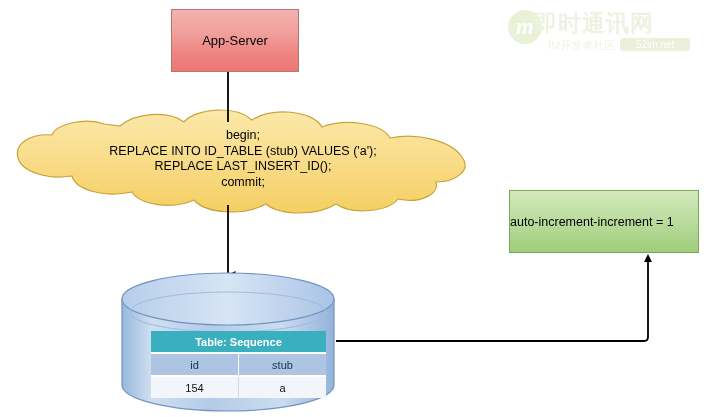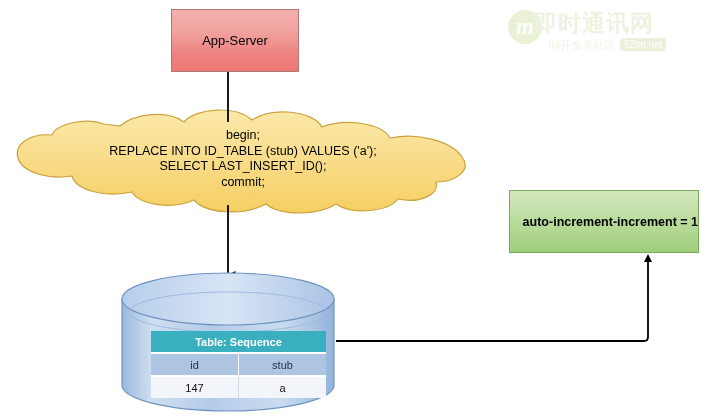--- a/index.html
+++ b/index.html
@@ -62,21 +62,21 @@
     white-space: nowrap;
   }
   #watermark .wm-badge {
     position: absolute;
     left: 112px;
     top: 32px;
     font-size: 10px;
     color: #ffffff;
     background: #bcd086;
     border-radius: 3px;
-    padding: 1px 4px;
+    padding: 1px 16px;
     white-space: nowrap;
   }
   
   #app-server {
     position: absolute;
     left: 155px;
     top: 9px;
     width: 128px;
     height: 63px;
     border: 1px solid #b37676;
@@ -114,24 +114,23 @@
     position: absolute;
     left: 509px;
     top: 190px;
     width: 190px;
     height: 63px;
     border: 1px solid #7aa85b;
     background: linear-gradient(to bottom, #d4e8bd 0%, #bcdda0 45%, #9fcd7c 100%);
     box-sizing: border-box;
     display: flex;
     flex-direction: column;
-    align-items: flex-end;
+    align-items: flex-start;
     justify-content: center;
     line-height: 16px;
-    font-weight: bold;
   }
   #green-box .line {
     font-size: 12.5px;
     color: #000000;
     white-space: nowrap;
   }
   
   #db-table {
     position: absolute;
     left: 151px;
@@ -250,37 +249,37 @@
     <path d="M 644 262 L 652 262 L 648 254 Z" fill="#000000"></path>
   </svg>
 
   <div id="app-server">
     <span class="label">App-Server</span>
   </div>
 
   <div id="cloud-text">
     <span class="line">begin;</span>
     <span class="line">REPLACE INTO ID_TABLE (stub) VALUES ('a');</span>
-    <span class="line">SELECT LAST_INSERT_ID();</span>
+    <span class="line">REPLACE LAST_INSERT_ID();</span>
     <span class="line">commit;</span>
   </div>
 
   <div id="green-box">
     <span class="line">auto-increment-increment = 1</span>
   </div>
 
   <table id="db-table">
     <tbody>
         <tr>
       <td class="tbl-title" colspan="2">Table: Sequence</td>
     </tr>
     <tr>
       <td class="th-cell">id</td>
       <td class="th-cell">stub</td>
     </tr>
     <tr>
-      <td class="td-cell">147</td>
+      <td class="td-cell">154</td>
       <td class="td-cell">a</td>
     </tr>
   </tbody>
     </table>
 
 </div>
 
 </body></html>

